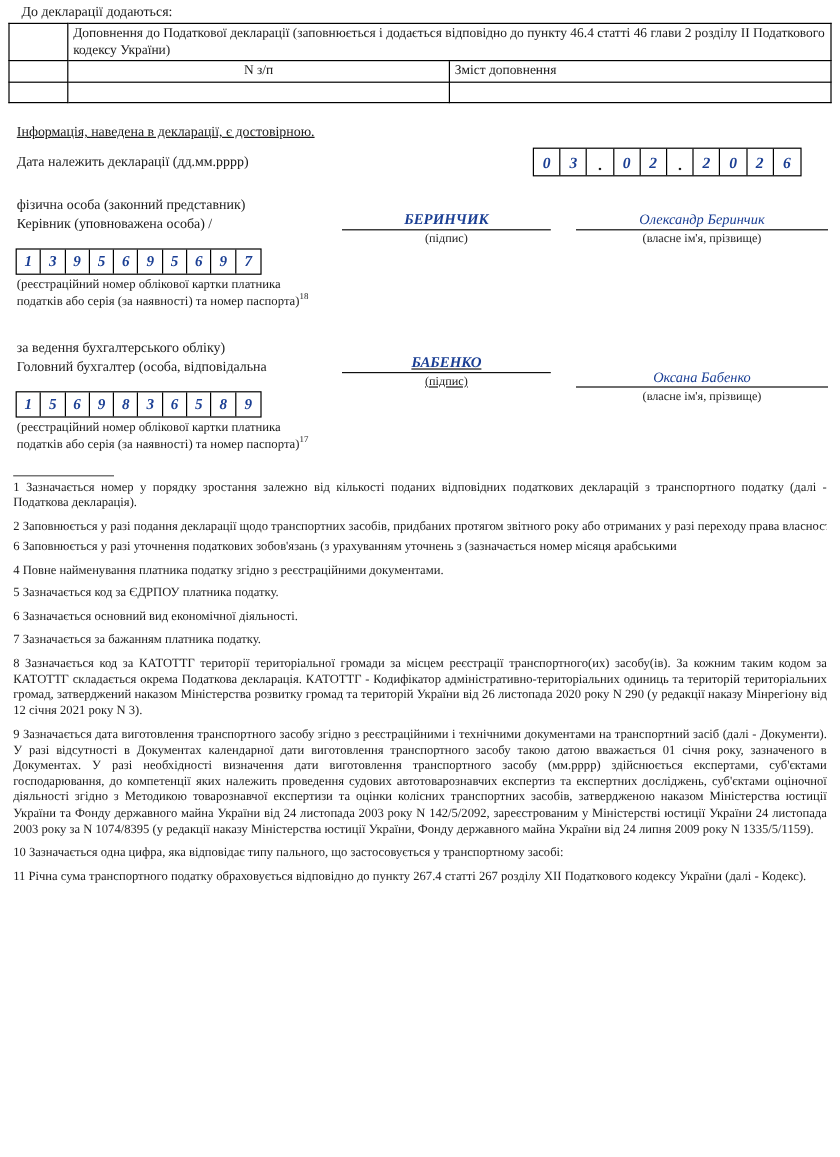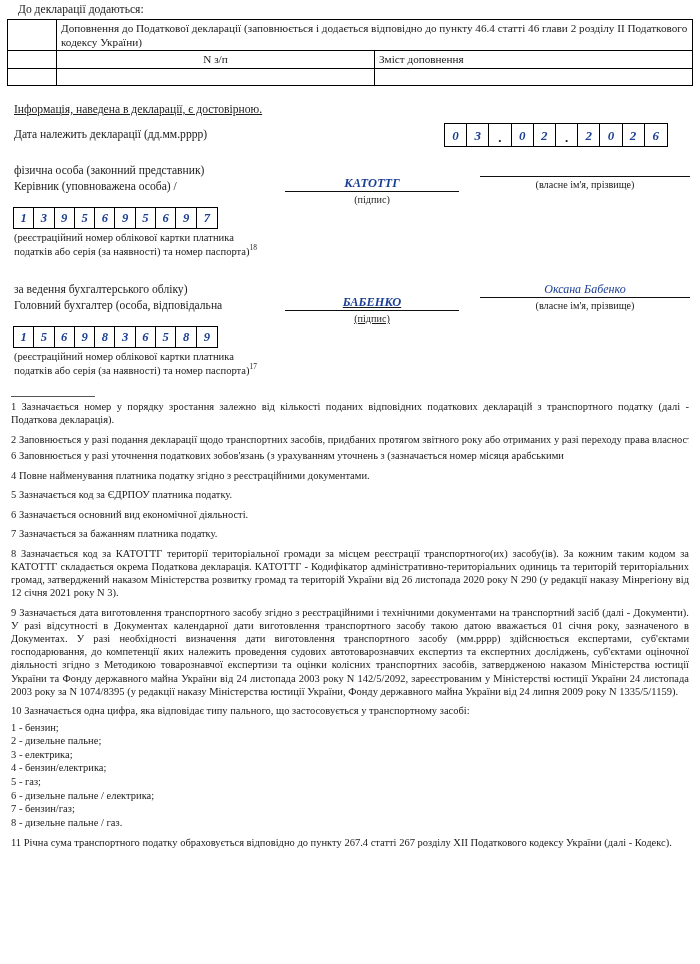--- a/index.html
+++ b/index.html
@@ -181,21 +181,21 @@
   .sigcol .caption {
     font-size: 10.2px;
     line-height: 13px;
     color: #1b1b1b;
     padding-top: 1px;
     display: block;
   }
   .sig-boss-1 { left: 285px; top: 176px; width: 174px; }
   .sig-boss-2 { left: 480px; top: 176px; width: 210px; }
   .sig-acct-1 { left: 285px; top: 295px; width: 174px; text-decoration: underline; }
-  .sig-acct-2 { left: 480px; top: 282px; width: 210px; }
+  .sig-acct-2 { left: 480px; top: 307px; width: 210px; }
 
   
   .rncap {
     position: absolute;
     font-size: 10.6px;
     line-height: 14.2px;
     left: 14px;
   }
   .rncap-1 { top: 231px; }
   .rncap-2 { top: 350px; }
@@ -289,26 +289,27 @@
       <div class="cell">2</div>
       <div class="cell">6</div>
     </div>
 
   <div class="role role-boss">
     <div>фізична особа (законний представник)</div>
     <div>Керівник (уповноважена особа) /</div>
   </div>
 
   <div class="sigcol sig-boss-1">
-    <span class="sigval">КАТОТТГ</span>
+    <span class="sigval">БЕРИНЧИК</span>
     <div class="rule"></div>
     <span class="caption">(підпис)</span>
   </div>
 
   <div class="sigcol sig-boss-2">
+    <span class="sigval name">Олександр Беринчик</span>
     <div class="rule"></div>
     <span class="caption">(власне ім'я, прізвище)</span>
   </div>
 
   <div class="boxrow rnokpp1" id="rnokpp-1">
       <div class="cell">1</div>
       <div class="cell">3</div>
       <div class="cell">9</div>
       <div class="cell">5</div>
       <div class="cell">6</div>
@@ -369,26 +370,16 @@
     <p class="note">1 Зазначається номер у порядку зростання залежно від кількості поданих відповідних податкових декларацій з транспортного податку (далі - Податкова декларація).</p>
     <p class="note tight clipped">2 Заповнюється у разі подання декларації щодо транспортних засобів, придбаних протягом звітного року або отриманих у разі переходу права власності на транспортні засоби протягом звітного року (починаючи з (зазначається номер місяця арабськими</p>
     <p class="note clipped">6 Заповнюється у разі уточнення податкових зобов'язань (з урахуванням уточнень з (зазначається номер місяця арабськими</p>
     <p class="note">4 Повне найменування платника податку згідно з реєстраційними документами.</p>
     <p class="note">5 Зазначається код за ЄДРПОУ платника податку.</p>
     <p class="note">6 Зазначається основний вид економічної діяльності.</p>
     <p class="note">7 Зазначається за бажанням платника податку.</p>
     <p class="note">8 Зазначається код за КАТОТТГ території територіальної громади за місцем реєстрації транспортного(их) засобу(ів). За кожним таким кодом за КАТОТТГ складається окрема Податкова декларація. КАТОТТГ - Кодифікатор адміністративно-територіальних одиниць та територій територіальних громад, затверджений наказом Міністерства розвитку громад та територій України від 26 листопада 2020 року N 290 (у редакції наказу Мінрегіону від 12 січня 2021 року N 3).</p>
     <p class="note">9 Зазначається дата виготовлення транспортного засобу згідно з реєстраційними і технічними документами на транспортний засіб (далі - Документи). У разі відсутності в Документах календарної дати виготовлення транспортного засобу такою датою вважається 01 січня року, зазначеного в Документах. У разі необхідності визначення дати виготовлення транспортного засобу (мм.рррр) здійснюється експертами, суб'єктами господарювання, до компетенції яких належить проведення судових автотоварознавчих експертиз та експертних досліджень, суб'єктами оціночної діяльності згідно з Методикою товарознавчої експертизи та оцінки колісних транспортних засобів, затвердженою наказом Міністерства юстиції України та Фонду державного майна України від 24 листопада 2003 року N 142/5/2092, зареєстрованим у Міністерстві юстиції України 24 листопада 2003 року за N 1074/8395 (у редакції наказу Міністерства юстиції України, Фонду державного майна України від 24 липня 2009 року N 1335/5/1159).</p>
     <p class="note tight">10 Зазначається одна цифра, яка відповідає типу пального, що застосовується у транспортному засобі:</p>
-    <ul class="fuel-list" id="fuel-list">
-        <li>1 - бензин;</li>
-        <li>2 - дизельне пальне;</li>
-        <li>3 - електрика;</li>
-        <li>4 - бензин/електрика;</li>
-        <li>5 - газ;</li>
-        <li>6 - дизельне пальне / електрика;</li>
-        <li>7 - бензин/газ;</li>
-        <li>8 - дизельне пальне / газ.</li>
-      </ul>
     <p class="note" style="margin-top:6.4px">11 Річна сума транспортного податку обраховується відповідно до пункту 267.4 статті 267 розділу XII Податкового кодексу України (далі - Кодекс).</p>
   </div>
 
 </div>
 
 </body></html>

